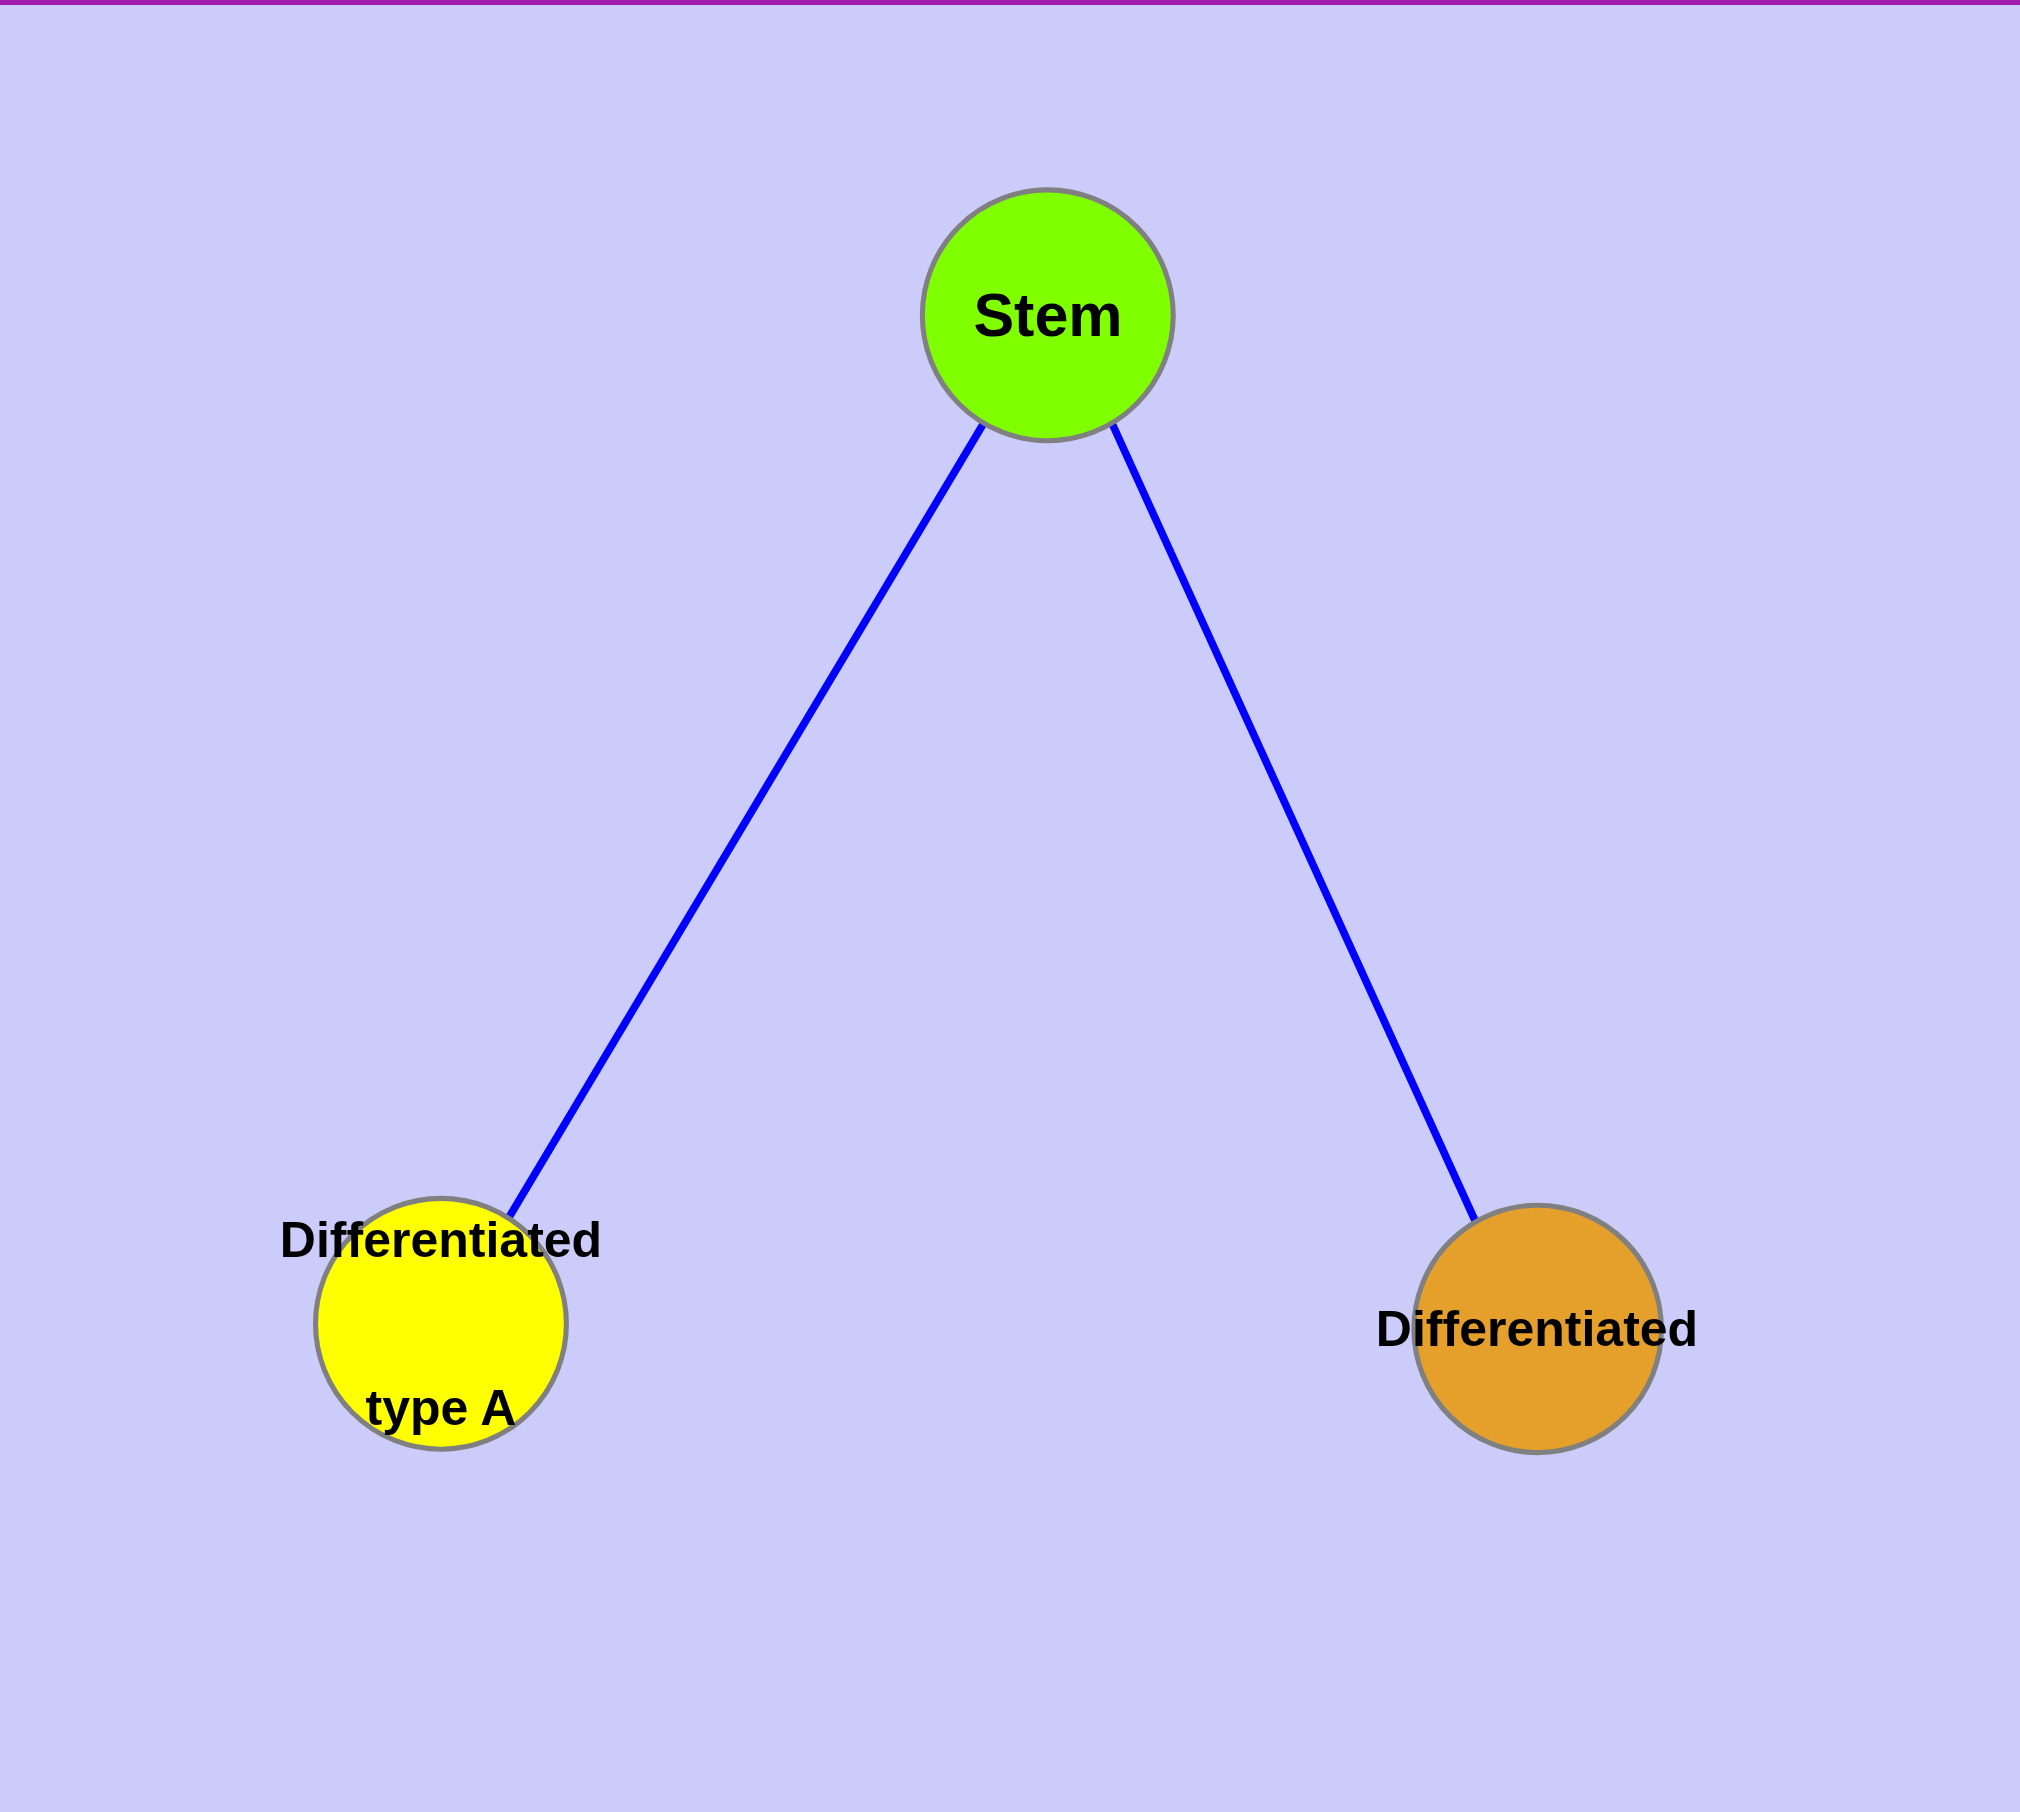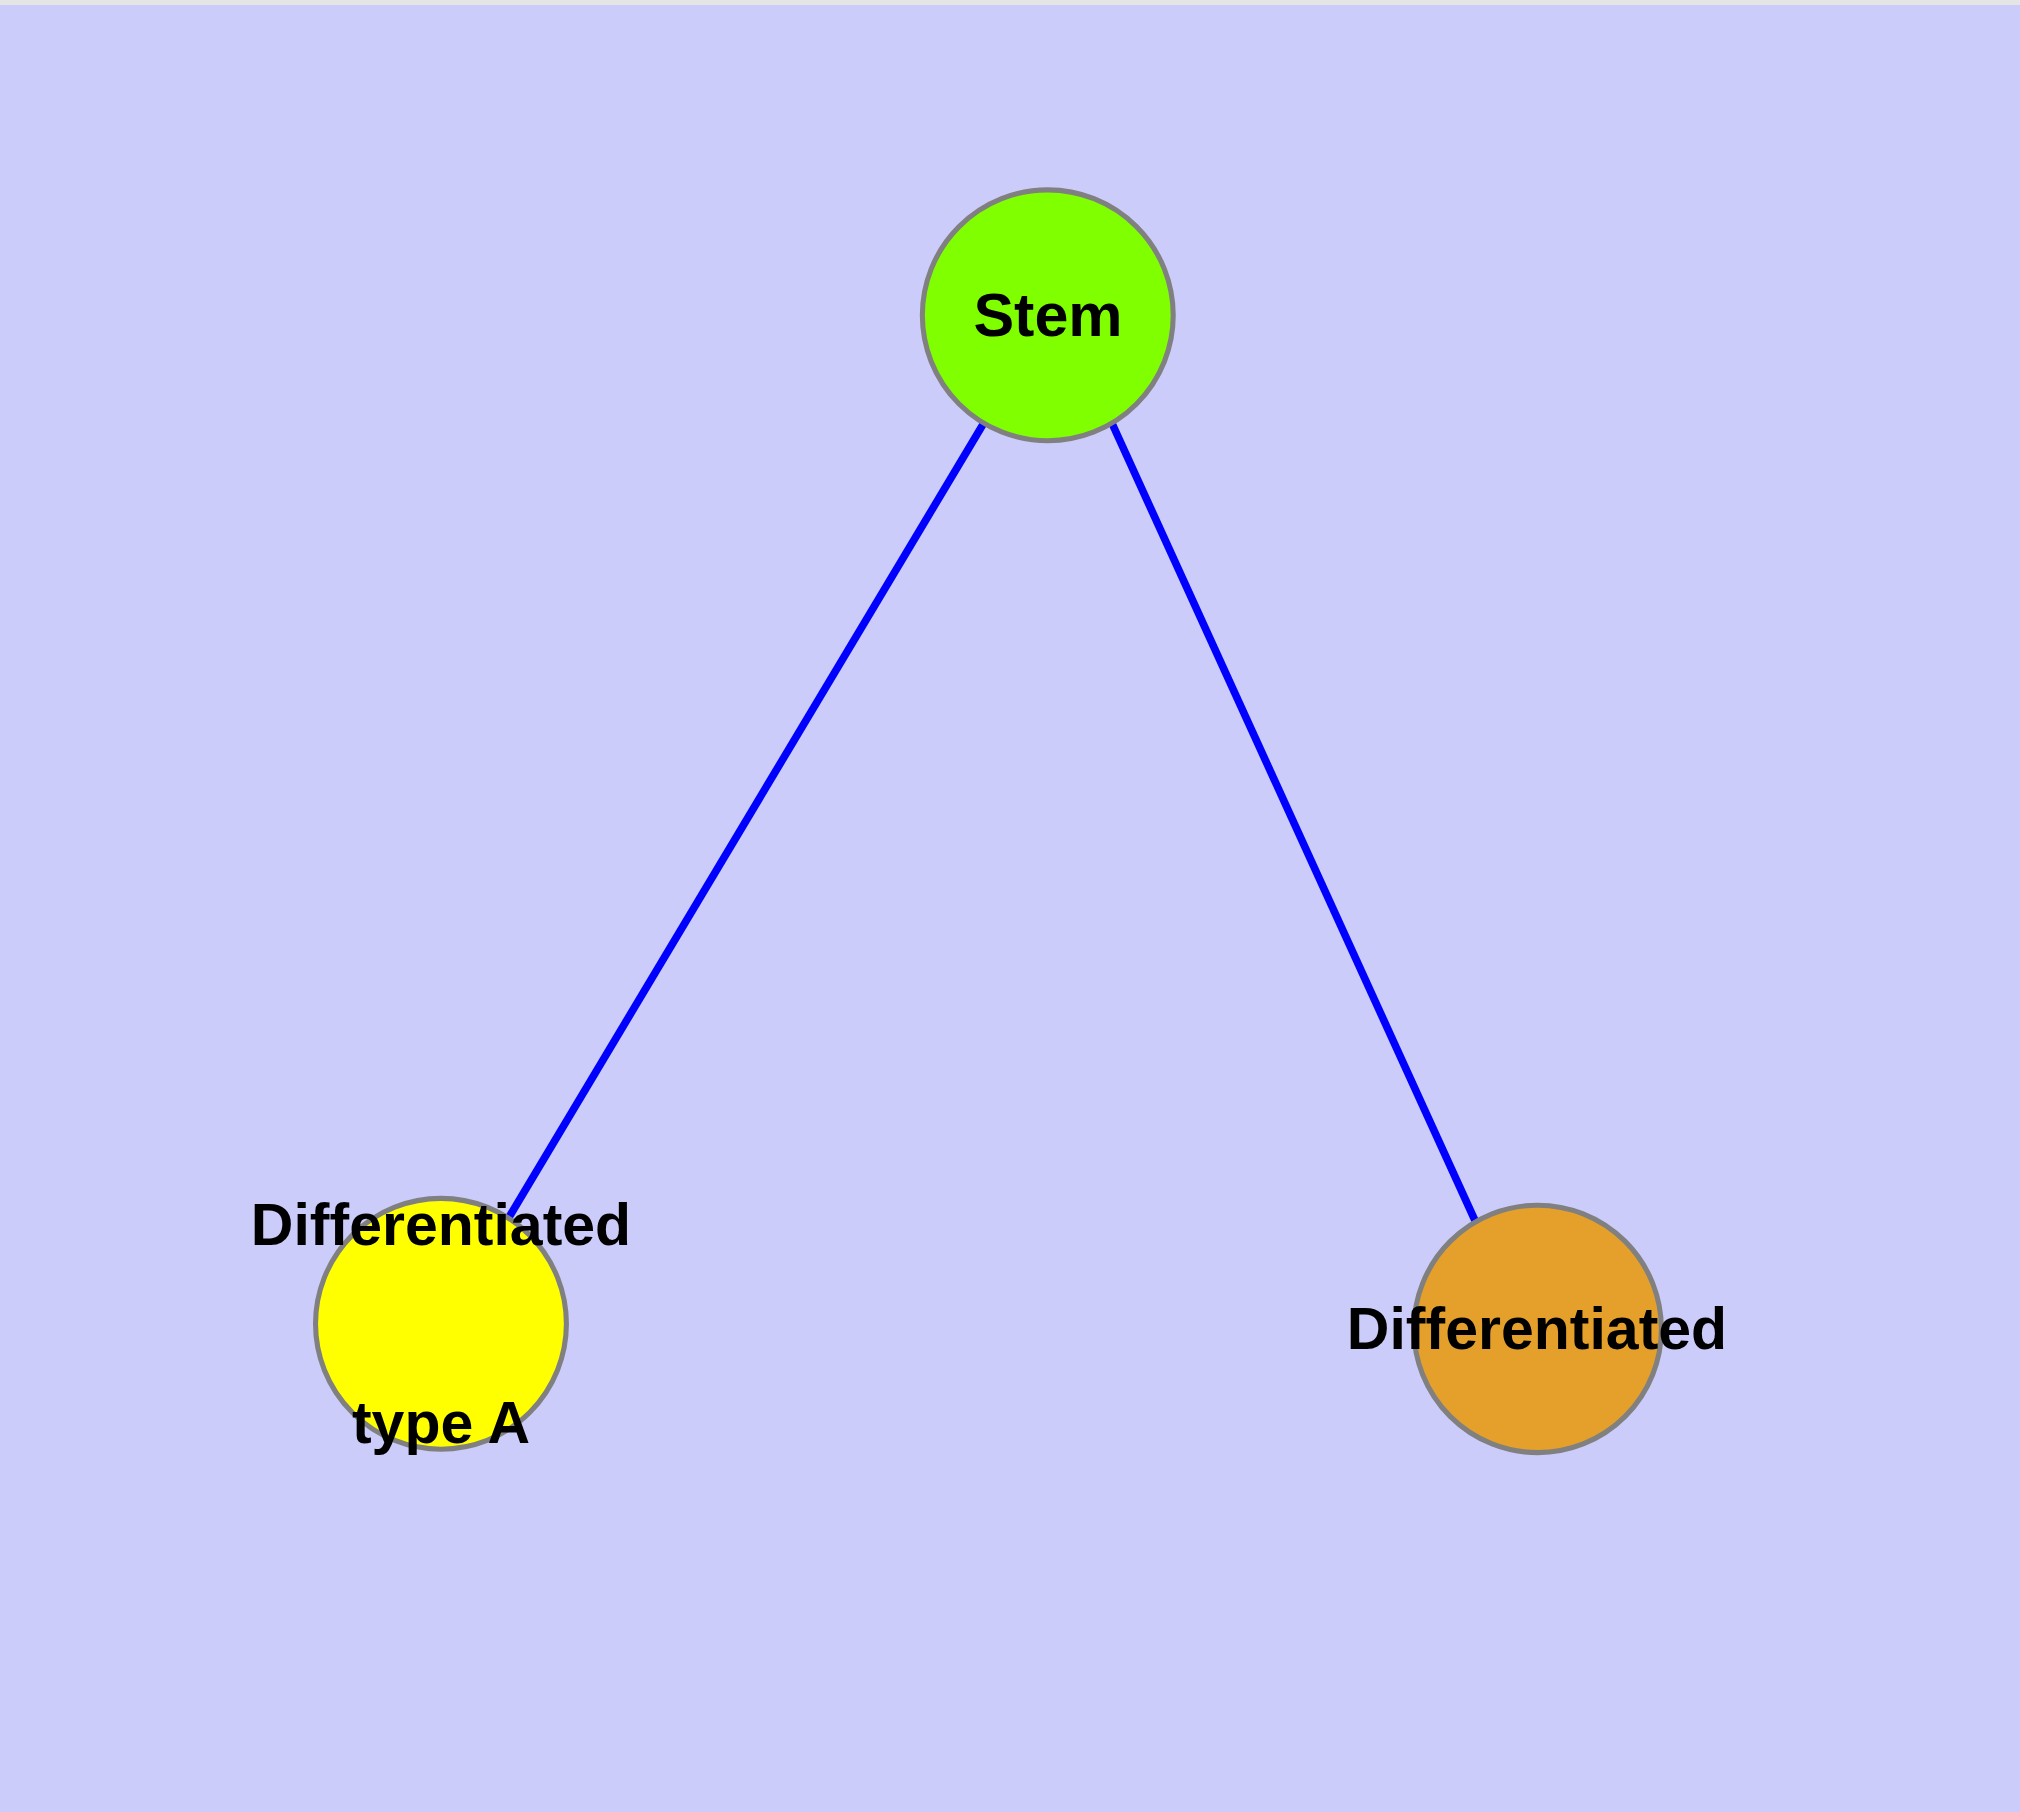--- a/index.html
+++ b/index.html
@@ -6,21 +6,21 @@
   html, body {
     margin: 0;
     padding: 0;
     background: #ffffff;
   }
   #canvas {
     position: relative;
     width: 2021px;
     height: 1812px;
     overflow: hidden;
-    background: #e5e5e5;
+    background: #a21caf;
     font-family: "Liberation Sans", sans-serif;
   }
   #plot-bg {
     position: absolute;
     left: 0;
     top: 5.1px;
     width: 2021px;
     height: 1807px;
     background: #ccccfa;
   }
@@ -36,21 +36,21 @@
     font-family: "Liberation Sans", sans-serif;
     font-weight: bold;
     color: #000000;
     text-align: center;
     white-space: pre;
     line-height: 1.12;
     pointer-events: none;
     transform: translate(-50%, -50%);
   }
   .node-label.big { font-size: 61px; }
-  .node-label.two-line { font-size: 59px; }
+  .node-label.two-line { font-size: 50px; }
 </style>
 </head>
 <body>
 
 <div id="canvas">
 
   <div id="plot-bg"></div>
 
   <svg id="graph-svg" viewBox="0 0 2384 2138" xmlns="http://www.w3.org/2000/svg">
     <g>

